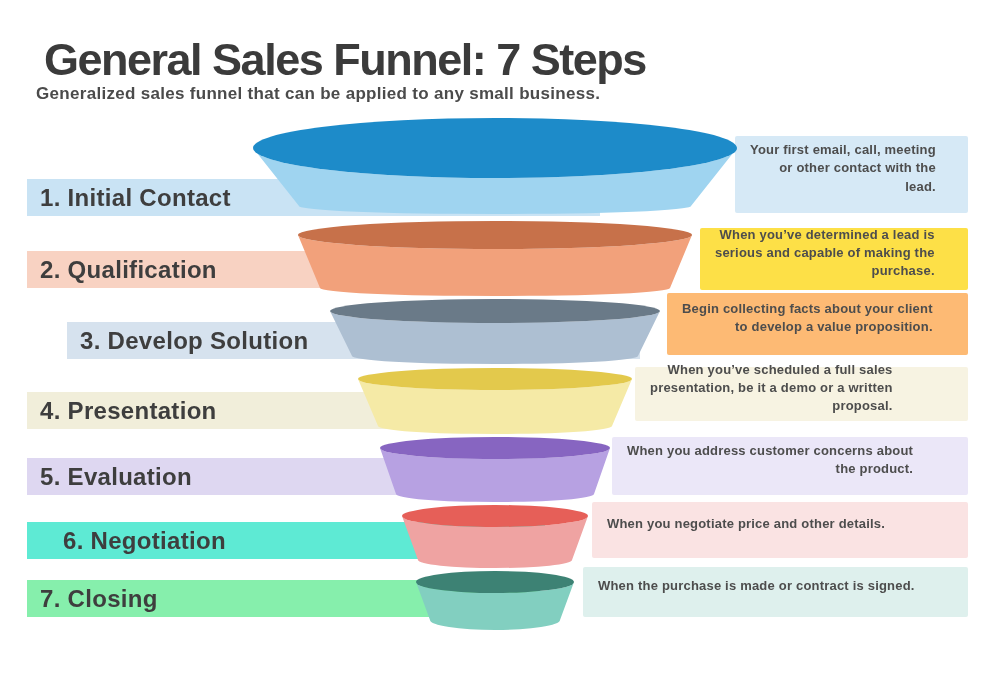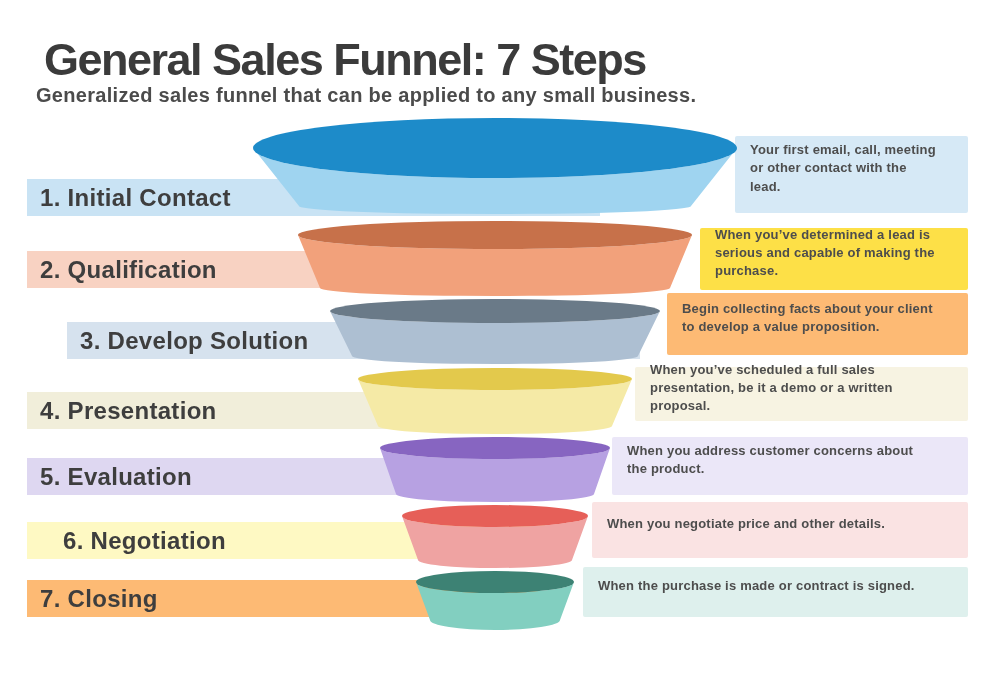--- a/index.html
+++ b/index.html
@@ -6,41 +6,41 @@
   .canvas{
     position:relative;width:1000px;height:697px;background:#ffffff;overflow:hidden;
     font-family:"Liberation Sans","DejaVu Sans",sans-serif;
   }
   .title{
     position:absolute;left:32px;top:22px;margin:12px;
     font-size:45px;font-weight:800;color:#3b3b3b;letter-spacing:-1.5px;
   }
   .subtitle{
     position:absolute;left:36px;top:84px;margin:0;
-    font-size:20px;font-weight:700;color:#4b4b4b;letter-spacing:.3px;
+    font-size:17px;font-weight:700;color:#4b4b4b;letter-spacing:.3px;
   }
   
   .lband{
     position:absolute;left:27px;height:37px;display:flex;align-items:center;
     padding-left:13px;box-sizing:border-box;
   }
   .lband span{
     font-size:24px;font-weight:800;color:#3e3e3e;letter-spacing:.3px;white-space:nowrap;
   }
   .lb1{top:179px;width:573px}
   .lb2{top:251px;width:573px}
   .lb3{top:322px;width:573px}
   .lb4{top:392px;width:573px}
   .lb5{top:458px;width:533px}
   .lb6{top:522px;width:518px}
   .lb7{top:580px;width:513px}
   
   .rband{
     position:absolute;display:flex;align-items:center;box-sizing:border-box;
-    padding:6px 12px 18px 15px;border-radius:2px;
+    padding:6px 12px 18px 15px;border-radius:2px;text-align:right;
   }
   .rband span{
     font-size:13px;line-height:1.4;font-weight:700;color:#4d4d4d;
     letter-spacing:.2px;white-space:pre-line;
   }
   .rb1{left:735px;top:136px;width:233px;height:77px}
   .rb2{left:700px;top:228px;width:268px;height:62px}
   .rb3{left:667px;top:293px;width:301px;height:62px}
   .rb4{left:635px;top:367px;width:333px;height:54px}
   .rb5{left:612px;top:437px;width:356px;height:58px}
@@ -64,24 +64,24 @@
     </div>
   <div class="lband lb3" style="background-color: rgb(214, 226, 238); margin-left: 40px;">
       <span>3. Develop Solution</span>
     </div>
   <div class="lband lb4" style="background-color: rgb(241, 238, 218);">
       <span>4. Presentation</span>
     </div>
   <div class="lband lb5" style="background-color: rgb(222, 215, 241);">
       <span>5. Evaluation</span>
     </div>
-  <div class="lband lb6" style="background-color: #fef9c3; padding-left: 36px;">
+  <div class="lband lb6" style="background-color: #5eead4; padding-left: 36px;">
       <span>6. Negotiation</span>
     </div>
-  <div class="lband lb7" style="background-color: #fdba74;">
+  <div class="lband lb7" style="background-color: #86efac;">
       <span>7. Closing</span>
     </div>
 
   <div class="rband rb1" style="background-color: rgb(214, 233, 246);">
       <span>Your first email, call, meeting
 or other contact with the
 lead.</span>
     </div>
   <div class="rband rb2" style="background-color: #fde047;">
       <span>When you’ve determined a lead is

